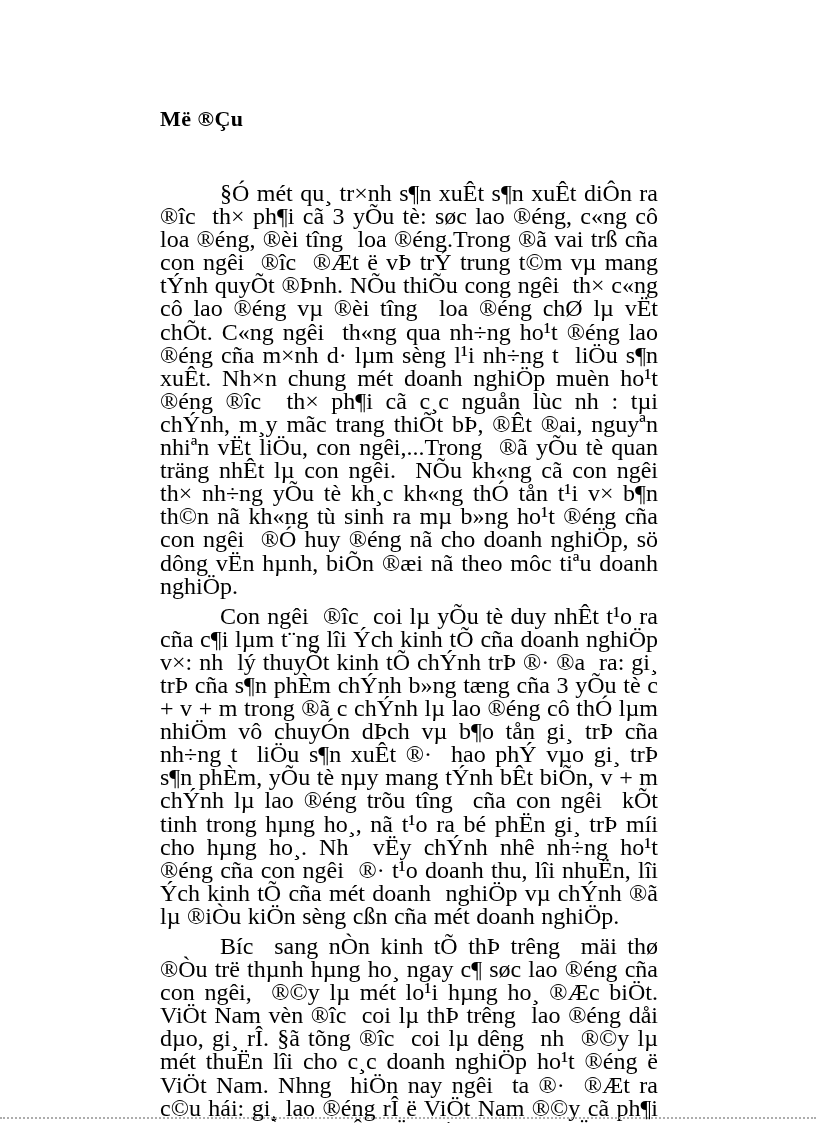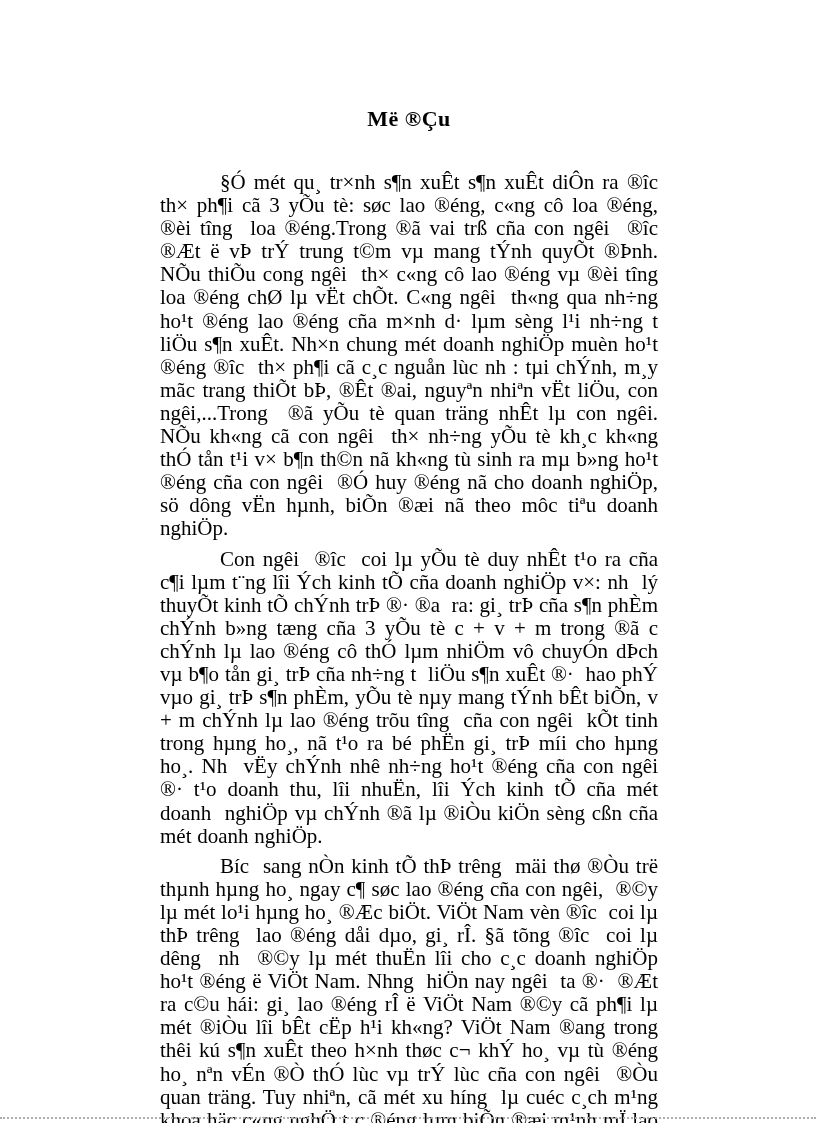--- a/index.html
+++ b/index.html
@@ -11,29 +11,29 @@
     background: #ffffff;
     color: #000000;
     font-family: "Liberation Serif", "DejaVu Serif", serif;
     overflow: hidden;
     box-sizing: border-box;
   }
   .content {
     padding: 0 158px 0 160px;
   }
   .doc-title {
-    margin: 106px 0 39px 0;
-    text-align: center;
+    margin: 106px 0 50px 0;
+    text-align: left;
     font-size: 22px;
     font-weight: bold;
     line-height: 26px;
     letter-spacing: 0.5px;
   }
   .para {
-    font-size: 21px;
+    font-size: 24px;
     line-height: 23.1px;
     text-align: justify;
     text-indent: 60px;
     margin: 0 0 7px 0;
     white-space: pre-wrap;
     word-spacing: 0.5px;
   }
   .page-break-line {
     position: absolute;
     left: 0;

